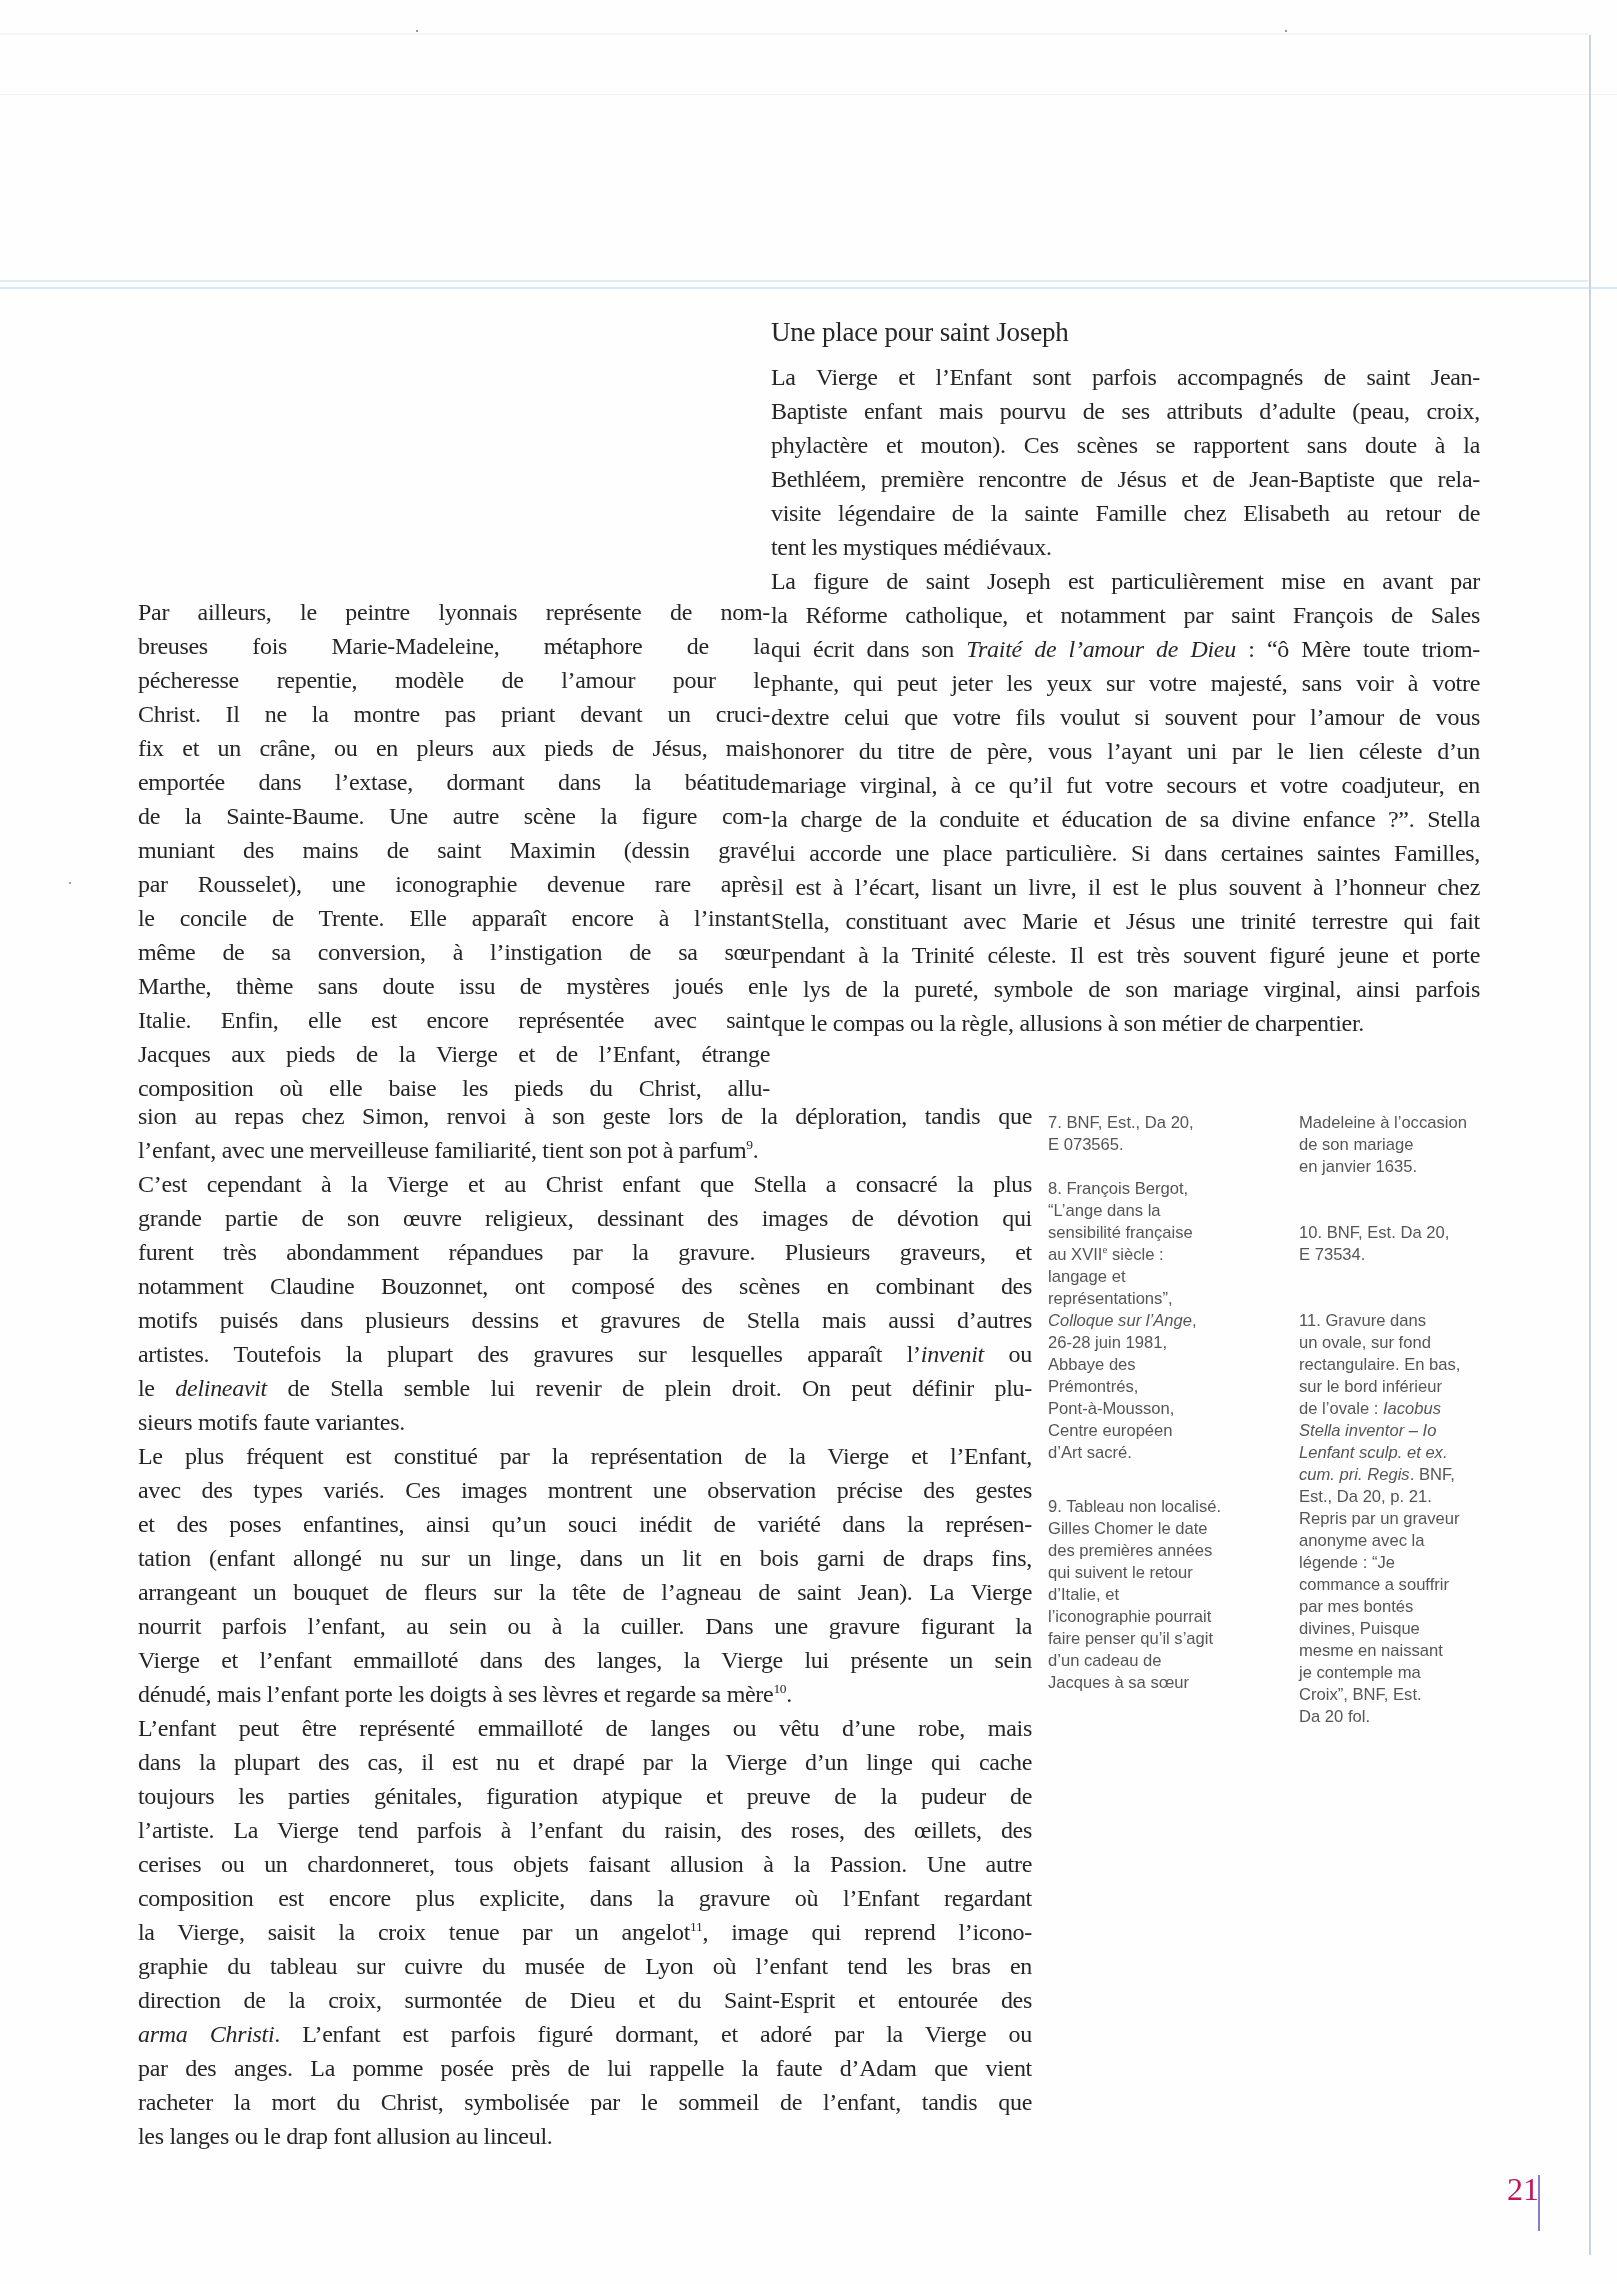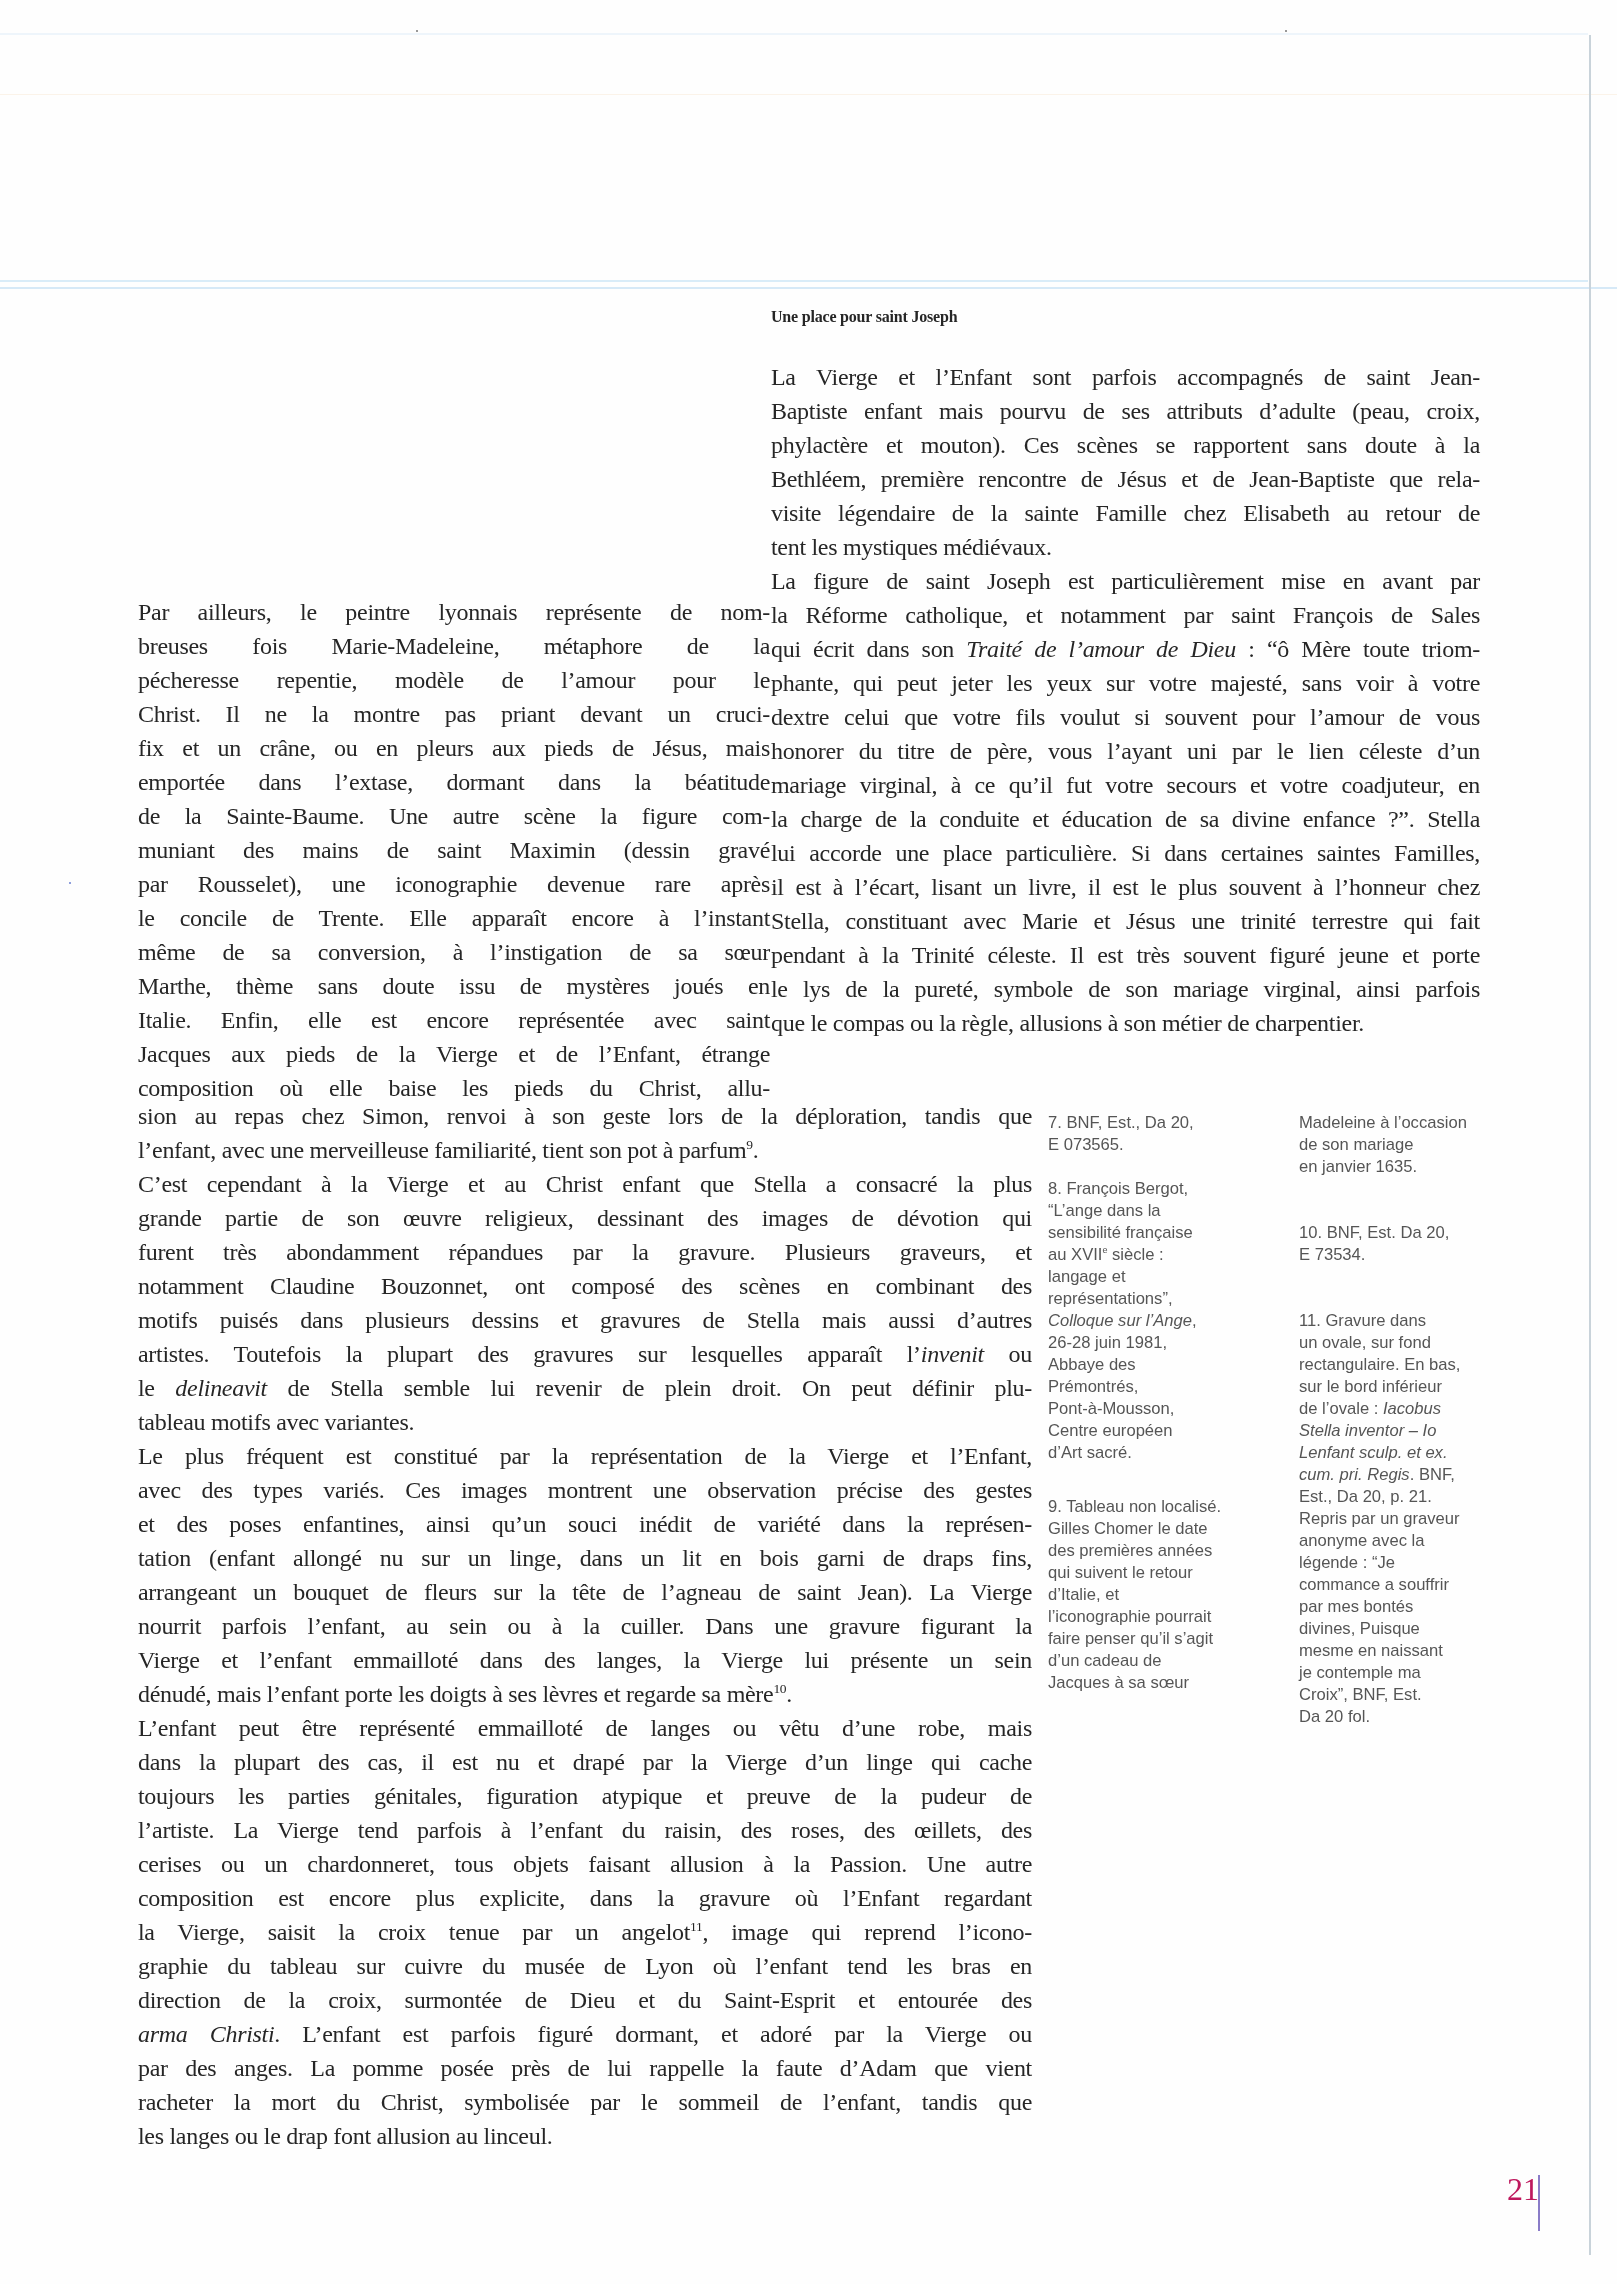--- a/index.html
+++ b/index.html
@@ -5,21 +5,21 @@
   html, body { margin: 0; padding: 0; background: #ffffff; }
   body { width: 1617px; height: 2284px; position: relative; overflow: hidden; }
   .page { position: absolute; left: 0; top: 0; width: 1617px; height: 2284px; background: #fefefe; }
   .scan-line { position: absolute; left: 0; height: 1.5px; }
   .scan-top1 { top: 33px; width: 1588px; background: #eef5fb; }
   .scan-top2 { top: 94px; width: 1617px; background: #fbf3e9; height: 0.8px; }
   .scan-top3 { top: 280px; width: 1588px; background: #d9ecf8; }
   .scan-top4 { top: 287px; width: 1617px; background: #d6e9f7; }
   .right-rule { position: absolute; left: 1589px; top: 35px; width: 1.5px; height: 2220px; background: #c9d3da; }
   .serif { font-family: "Liberation Serif", "DejaVu Serif", serif; color: #262626; }
-  .heading { position: absolute; left: 771px; top: 295px; font-size: 16px; font-weight: bold; letter-spacing: -0.2px; }
+  .heading { position: absolute; left: 771px; top: 295px; font-size: 27px; font-weight: normal; letter-spacing: -0.2px; }
   .col { position: absolute; }
   .line { display: block; height: 34px; line-height: 34px; font-size: 24px; white-space: nowrap; letter-spacing: -0.3px; }
   .col-left { left: 138px; top: 595px; width: 647px; }
   .col-left .narrow { width: 632px; text-align: justify; text-align-last: justify; }
   .col-right { left: 771px; top: 360px; width: 753px; }
   .col-right .line { width: 709px; text-align: justify; text-align-last: justify; }
   .col-right .last { text-align-last: left; }
   .body-lower { position: absolute; left: 138px; top: 1099px; }
   .body-lower .line { width: 894px; text-align: justify; text-align-last: justify; }
   .body-lower .last { text-align-last: left; }
@@ -94,21 +94,21 @@
   <div class="body-lower serif" id="main-text">
       <span class="line"><span>sion au repas chez Simon, renvoi à son geste lors de la déploration, tandis que</span></span>
       <span class="line last"><span>l’enfant, avec une merveilleuse familiarité, tient son pot à parfum</span><sup>9</sup><span>.</span></span>
       <span class="line"><span>C’est cependant à la Vierge et au Christ enfant que Stella a consacré la plus</span></span>
       <span class="line"><span>grande partie de son œuvre religieux, dessinant des images de dévotion qui</span></span>
       <span class="line"><span>furent très abondamment répandues par la gravure. Plusieurs graveurs, et</span></span>
       <span class="line"><span>notamment Claudine Bouzonnet, ont composé des scènes en combinant des</span></span>
       <span class="line"><span>motifs puisés dans plusieurs dessins et gravures de Stella mais aussi d’autres</span></span>
       <span class="line"><span>artistes. Toutefois la plupart des gravures sur lesquelles apparaît l’</span><i>invenit</i><span> ou</span></span>
       <span class="line"><span>le </span><i>delineavit</i><span> de Stella semble lui revenir de plein droit. On peut définir plu-</span></span>
-      <span class="line last"><span>tableau motifs avec variantes.</span></span>
+      <span class="line last"><span>sieurs motifs faute variantes.</span></span>
       <span class="line"><span>Le plus fréquent est constitué par la représentation de la Vierge et l’Enfant,</span></span>
       <span class="line"><span>avec des types variés. Ces images montrent une observation précise des gestes</span></span>
       <span class="line"><span>et des poses enfantines, ainsi qu’un souci inédit de variété dans la représen-</span></span>
       <span class="line"><span>tation (enfant allongé nu sur un linge, dans un lit en bois garni de draps fins,</span></span>
       <span class="line"><span>arrangeant un bouquet de fleurs sur la tête de l’agneau de saint Jean). La Vierge</span></span>
       <span class="line"><span>nourrit parfois l’enfant, au sein ou à la cuiller. Dans une gravure figurant la</span></span>
       <span class="line"><span>Vierge et l’enfant emmailloté dans des langes, la Vierge lui présente un sein</span></span>
       <span class="line last"><span>dénudé, mais l’enfant porte les doigts à ses lèvres et regarde sa mère</span><sup>10</sup><span>.</span></span>
       <span class="line"><span>L’enfant peut être représenté emmailloté de langes ou vêtu d’une robe, mais</span></span>
       <span class="line"><span>dans la plupart des cas, il est nu et drapé par la Vierge d’un linge qui cache</span></span>

